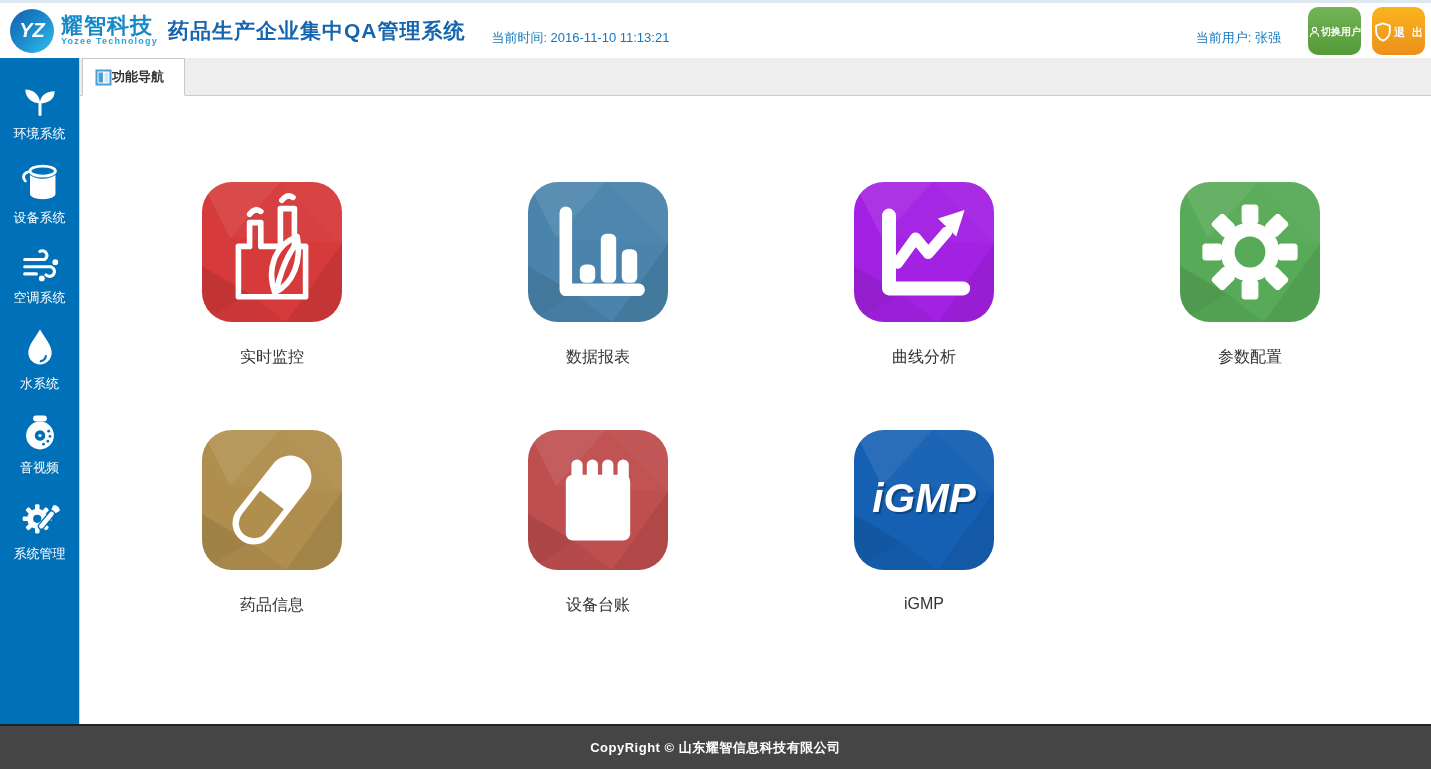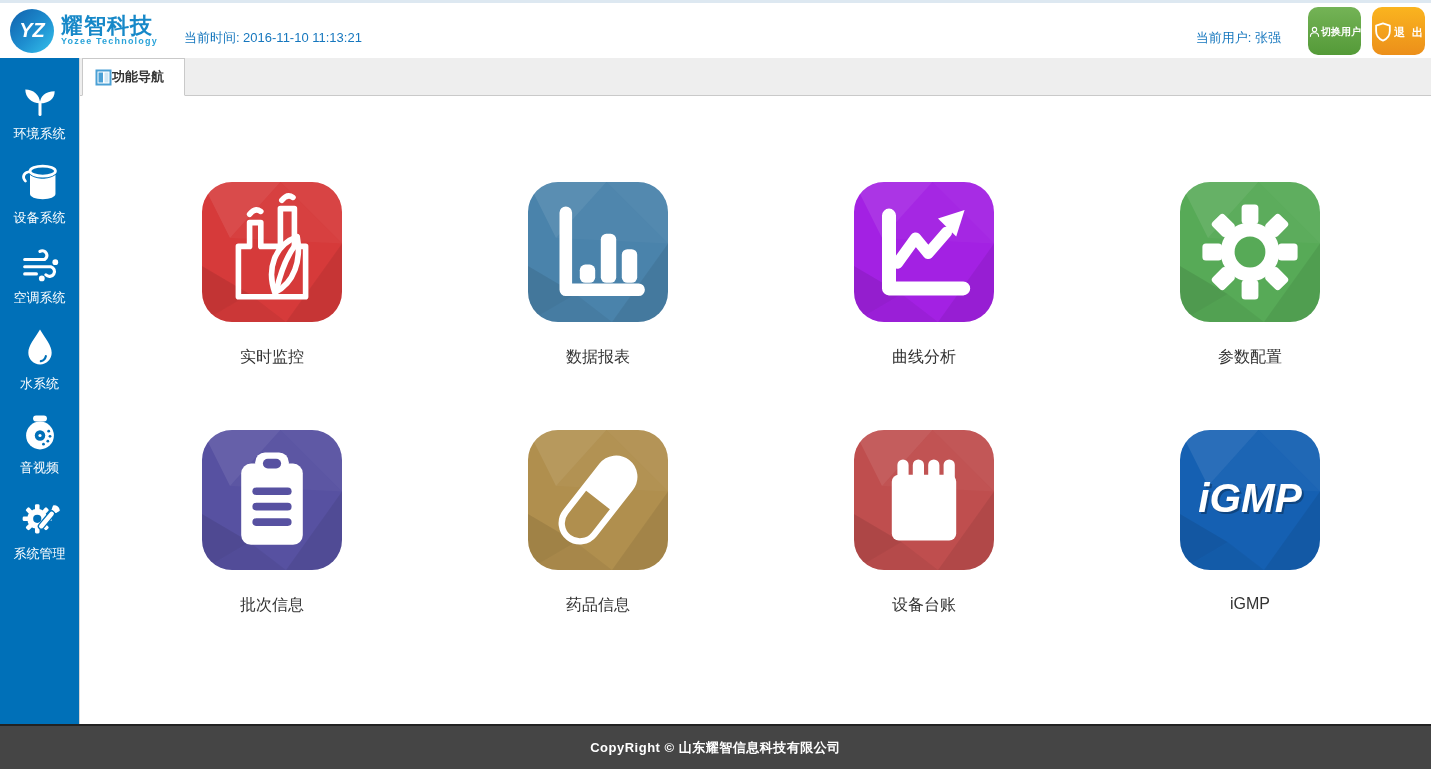--- a/index.html
+++ b/index.html
@@ -99,20 +99,21 @@
 </svg>
 
 <div class="header">
   <div class="logo-wrap">
     <div class="logo-circle">YZ</div>
     <div class="brand-stack">
       <span class="brand-cn">耀智科技</span>
       <span class="brand-en">Yozee Technology</span>
     </div>
   </div>
+  <div class="page-title">药品生产企业集中QA管理系统</div>
   <div class="time-label">当前时间: 2016-11-10 11:13:21</div>
   <div class="header-right">
     <div class="user-label">当前用户: 张强</div>
     <button class="hdr-btn btn-green">
       <svg width="22" height="22" viewBox="0 0 24 24" fill="none" stroke="#fff" stroke-width="2" stroke-linecap="round">
         <circle cx="12" cy="7.5" r="4"></circle>
         <path d="M4.5,20 C4.5,15.2 8,13.5 12,13.5 C16,13.5 19.5,15.2 19.5,20"></path>
       </svg>
       <span class="btn-label">切换用户</span>
     </button>
@@ -281,38 +282,20 @@
               <rect x="44" y="16" width="12" height="14" rx="2.5" transform="rotate(225 50 50)"></rect>
               <rect x="44" y="16" width="12" height="14" rx="2.5" transform="rotate(270 50 50)"></rect>
               <rect x="44" y="16" width="12" height="14" rx="2.5" transform="rotate(315 50 50)"></rect>
             </g>
             <circle cx="50" cy="50" r="11" fill="currentColor"></circle>
           </svg>
         </div>
         <div class="tile-label">参数配置</div>
       </div>
 
-      <div class="tile">
-        <div class="tile-icon" style="background-color: rgb(87, 81, 161); color: rgb(87, 81, 161);">
-          <svg viewBox="0 0 100 100">
-            <use href="#facets"></use>
-            <g fill="#fff">
-              <rect x="28" y="24" width="44" height="58" rx="7"></rect>
-              <rect x="38" y="16" width="24" height="16" rx="7"></rect>
-            </g>
-            <rect x="43.5" y="20.5" width="13" height="7" rx="3.5" fill="currentColor"></rect>
-            <g fill="currentColor">
-              <rect x="36" y="41" width="28" height="5.5" rx="2.75"></rect>
-              <rect x="36" y="52" width="28" height="5.5" rx="2.75"></rect>
-              <rect x="36" y="63" width="28" height="5.5" rx="2.75"></rect>
-            </g>
-          </svg>
-        </div>
-        <div class="tile-label">批次信息</div>
-      </div>
 
       <div class="tile">
         <div class="tile-icon" style="background-color: rgb(176, 143, 78); color: rgb(176, 143, 78);">
           <svg viewBox="0 0 100 100">
             <use href="#facets"></use>
             <g transform="rotate(38 50 50)">
               <rect x="37" y="16" width="26" height="68" rx="13" fill="none" stroke="#fff" stroke-width="4.5"></rect>
               <path d="M37,50 L37,29 A13,13 0 0 1 50,16 A13,13 0 0 1 63,29 L63,50 Z" fill="#fff"></path>
             </g>
           </svg>

